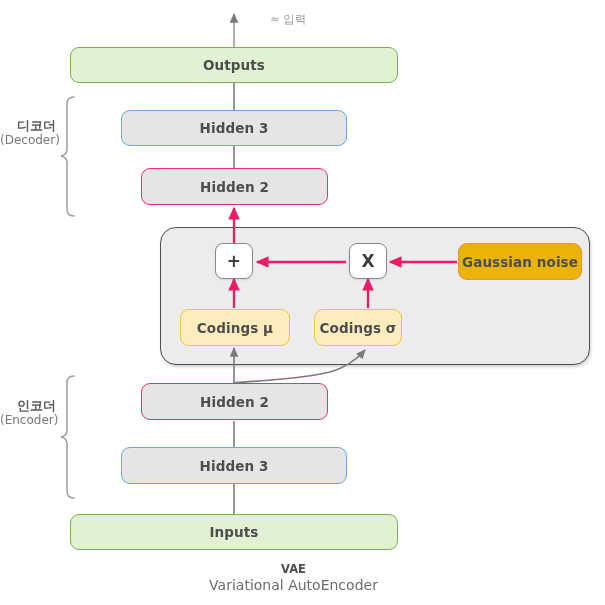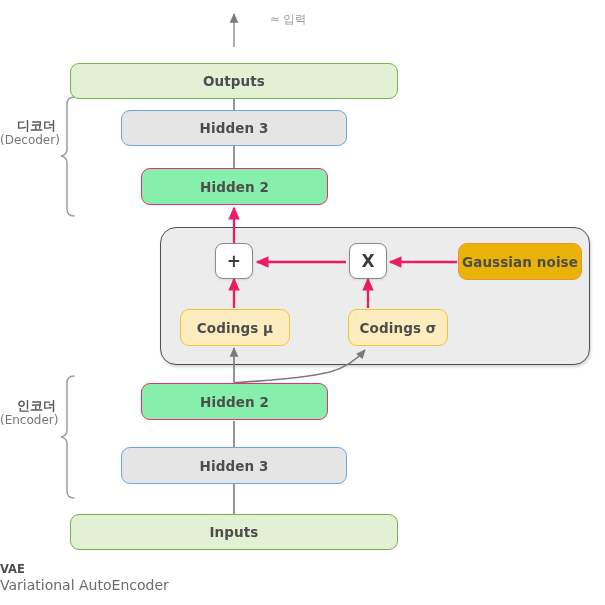--- a/index.html
+++ b/index.html
@@ -28,21 +28,21 @@
     justify-content: center;
     border-radius: 9px;
     font-size: 13.5px;
     font-weight: 700;
     color: #4d4d4d;
     letter-spacing: 0.1px;
     z-index: 4;
   }
   .node.green  { background: #e2f0d4; border: 1.6px solid #74b44a; }
   .node.blue   { background: #e5e5e5; border: 1.6px solid #6aa6dd; }
-  .node.pink   { background: #86efac; border: 1.8px solid #ec2d72; }
+  .node.pink   { background: #e5e5e5; border: 1.8px solid #ec2d72; }
   .node.yellow { background: #fdedbe; border: 1.8px solid #edc73a; }
   .node.orange { background: #eab308; border: 1.6px solid #e8913f; }
   .node.op {
     background: #ffffff;
     border: 1.6px solid #8a8a8a;
     border-radius: 8px;
     font-size: 17px;
     font-weight: 700;
     color: #3d3d3d;
     box-shadow: 0 1px 2px rgba(0,0,0,0.10);
@@ -72,23 +72,24 @@
   .side-label .en {
     font-size: 12px;
     font-weight: 400;
     color: #777777;
     display: block;
   }
   .caption {
     position: absolute;
     width: 571px;
     left: 0;
-    text-align: left;
+    text-align: center;
     color: #5d5d5d;
     z-index: 5;
+    padding-left: 8px;
   }
   .caption .t1 { display:block; font-size: 11.5px; font-weight: 700; color:#4d4d4d; }
   .caption .t2 { display:block; font-size: 14px; font-weight: 400; color:#6b6b6b; margin-top:1px;}
   .top-note {
     position: absolute;
     font-size: 11.5px;
     color: #9a9a9a;
     z-index: 5;
     white-space: nowrap;
   }
@@ -158,35 +159,35 @@
 
   <div class="side-label" style="left:0px; top:118px; width:56px;">
     <span class="ko">디코더</span>
     <span class="en">(Decoder)</span>
   </div>
   <div class="side-label" style="left:0px; top:398px; width:56px;">
     <span class="ko">인코더</span>
     <span class="en">(Encoder)</span>
   </div>
 
-  <div class="node green" style="left:70px; top:47px; width:328px; height:36px;margin-top:16px;">Outputs</div>
+  <div class="node green" style="left:70px; top:47px; width:328px; height:36px;">Outputs</div>
 
   <div class="node blue" style="left:121px; top:110px; width:226px; height:36px;">Hidden 3</div>
 
   <div class="node pink" style="left:141px; top:168px; width:187px; height:37px;">Hidden 2</div>
 
   <div class="node op" style="left:215px; top:243px; width:38px; height:36px;">+</div>
 
   <div class="node op" style="left:349px; top:243px; width:38px; height:36px;">X</div>
 
   <div class="node orange" style="left:458px; top:243px; width:124px; height:37px;">Gaussian noise</div>
 
   <div class="node yellow" style="left:180px; top:309px; width:110px; height:37px;">Codings μ</div>
 
-  <div class="node yellow" style="left:314px; top:309px; width:100px; height:37px;margin-left:34px;">Codings σ</div>
+  <div class="node yellow" style="left:314px; top:309px; width:88px; height:37px;">Codings σ</div>
 
   <div class="node pink" style="left:141px; top:383px; width:187px; height:37px;">Hidden 2</div>
 
   <div class="node blue" style="left:121px; top:447px; width:226px; height:37px;">Hidden 3</div>
 
   <div class="node green" style="left:70px; top:514px; width:328px; height:36px;">Inputs</div>
 
   <div class="caption" style="top:562px;">
     <span class="t1">VAE</span>
     <span class="t2">Variational AutoEncoder</span>

